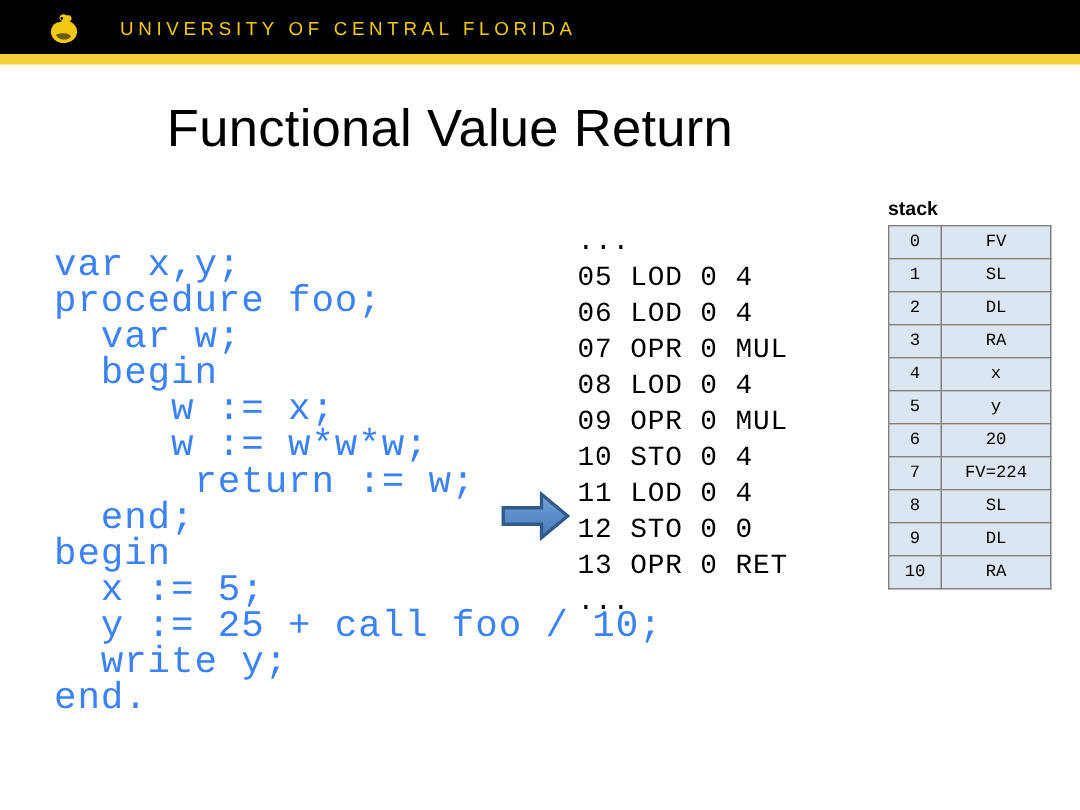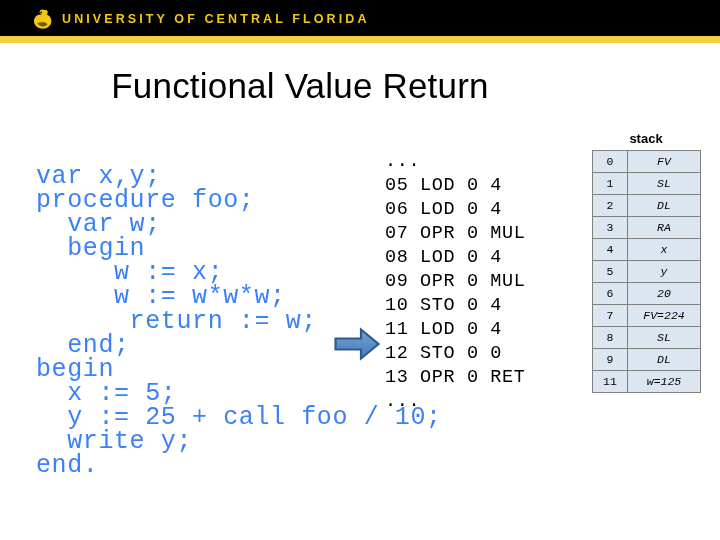--- a/index.html
+++ b/index.html
@@ -30,25 +30,25 @@
     height: 7px;
     background: #f5d03c;
   }
   #ucf-logo {
     position: absolute;
     left: 31px; top: 9px;
     width: 24px; height: 22px;
   }
   #ucf-wordmark {
     position: absolute;
-    left: 62px; top: 11px;
+    left: 80px; top: 11px;
     color: #f2c811;
     font-family: "Liberation Sans", sans-serif;
     font-size: 12.5px;
-    font-weight: bold;
+    font-weight: normal;
     letter-spacing: 3.1px;
     line-height: 16px;
     white-space: nowrap;
     text-align: center;
   }
 
   
   #slide-title {
     position: absolute;
     left: 0; top: 66px;
@@ -91,21 +91,20 @@
     position: absolute;
     left: 334px; top: 327px;
     width: 46px; height: 34px;
   }
 
   
   #stack-caption {
     position: absolute;
     left: 592px; top: 131px;
     width: 108px;
-    text-align: center;
     font-family: "Liberation Sans", sans-serif;
     font-size: 13px;
     font-weight: bold;
     color: #000000;
   }
   #stack-table {
     position: absolute;
     left: 592px; top: 150px;
     width: 108px;
     border-collapse: collapse;
@@ -118,21 +117,21 @@
     font-family: "Liberation Mono", monospace;
     font-size: 11.5px;
     color: #000000;
     text-align: center;
     vertical-align: middle;
     padding: 0;
     overflow: hidden;
     white-space: nowrap;
   }
   #stack-table td.idx-cell { width: 34px; }
-  #stack-table td.val-cell { width: 72px; font-style: italic; }
+  #stack-table td.val-cell { width: 72px; }
 </style>
 </head>
 <body>
 
 <div id="header-band"></div>
 <div id="header-gold-stripe"></div>
 
 <div id="ucf-logo">
   <svg viewBox="0 0 24 22" width="24" height="22" aria-hidden="true">
     <path d="M13.2 1.1c-1.5-.9-3.3-.6-4.1.5-.8 1.1-.5 2.1.1 2.7.4.4.9.6 1.3.6-.4.5-1.3.9-2.3.9C6.6 5.8 4.9 7 3.9 8.7c-1.2 2-1.3 4.6-.2 6.6 1.4 2.6 4.3 4.3 7.6 4.4 3.6.1 6.6-1.6 8.1-4 1.4-2.3 1.3-5.1 0-7.2-1-1.6-2.5-2.6-3.9-3.2.6-.3 1.1-.9 1.2-1.6.2-1.2-.5-2.2-1.5-2.6z" fill="#f2c811"></path>
@@ -222,17 +221,17 @@
     </tr>
     <tr>
       <td class="idx-cell">8</td>
       <td class="val-cell">SL</td>
     </tr>
     <tr>
       <td class="idx-cell">9</td>
       <td class="val-cell">DL</td>
     </tr>
     <tr>
-      <td class="idx-cell">11</td>
-      <td class="val-cell">w=125</td>
+      <td class="idx-cell">10</td>
+      <td class="val-cell">RA</td>
     </tr>
   </tbody>
 </table>
 
 </body></html>

